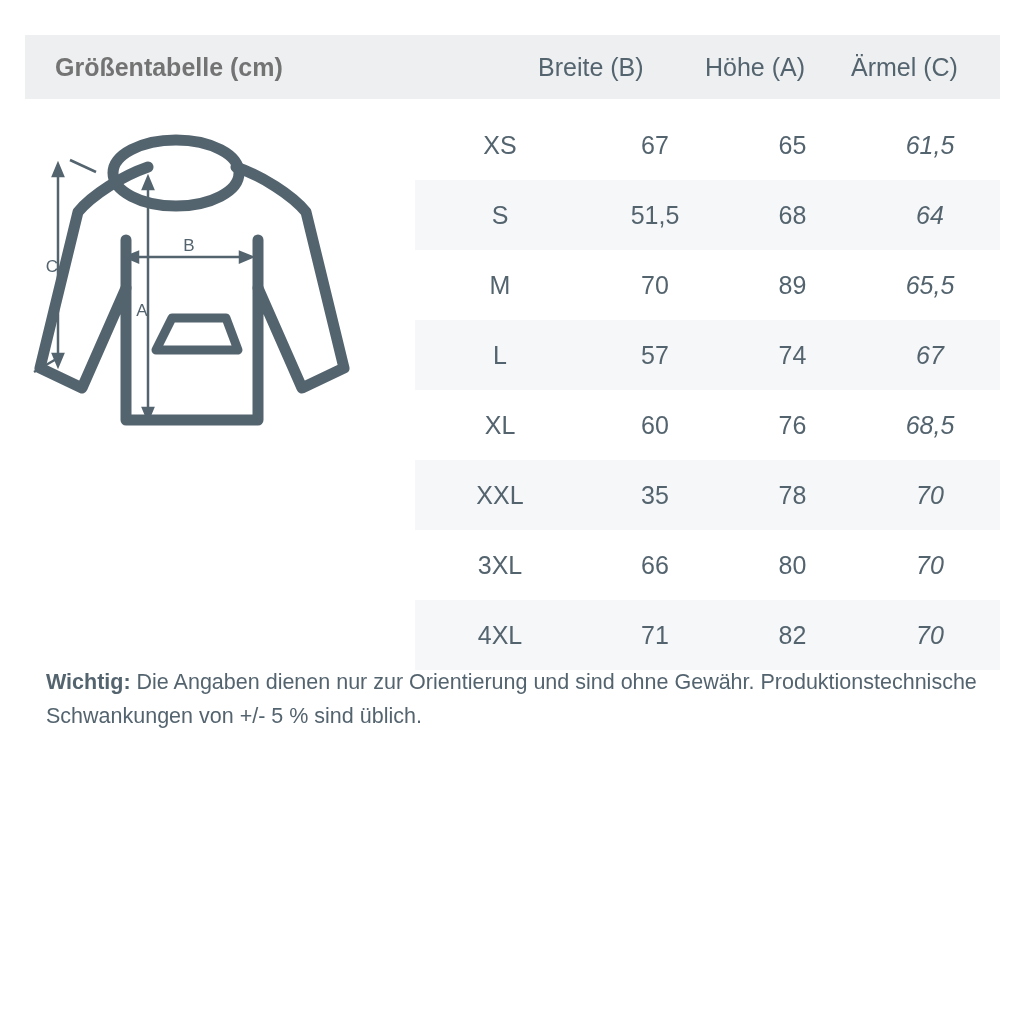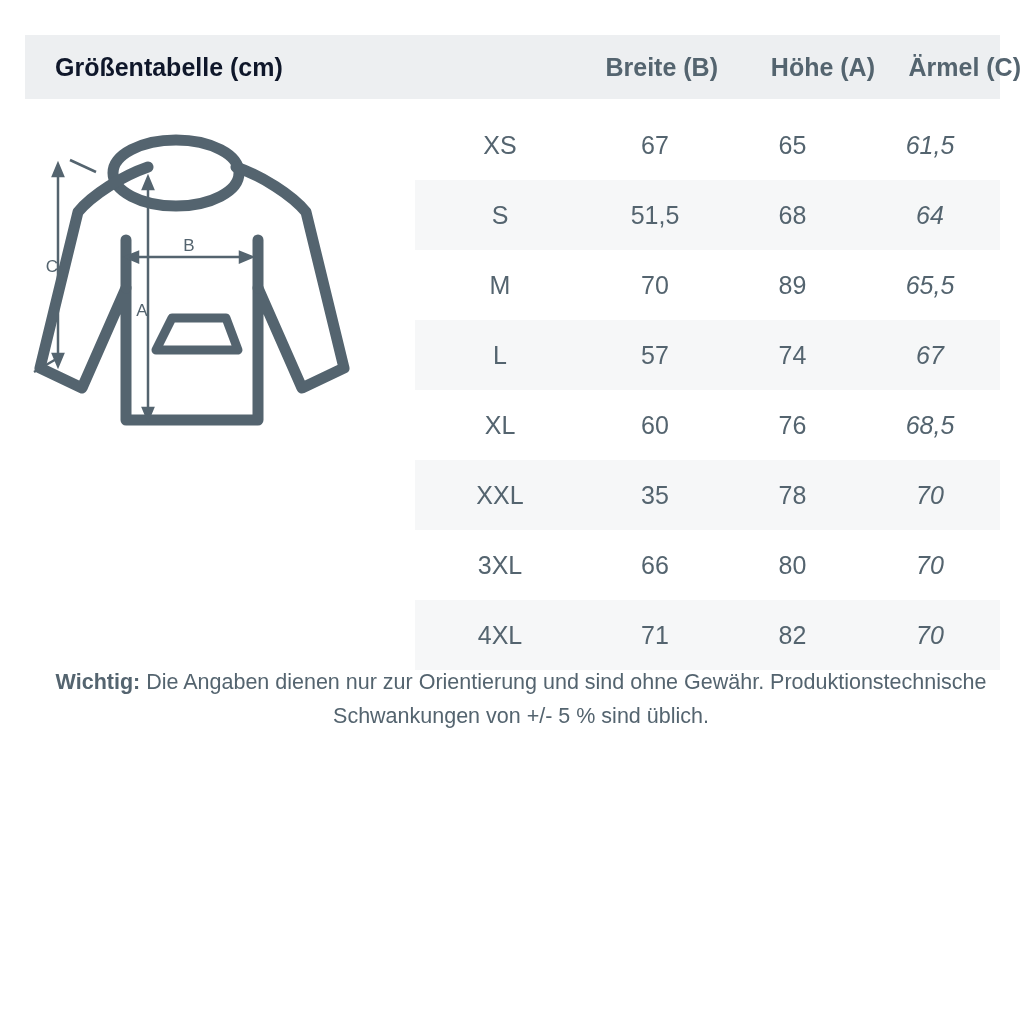--- a/index.html
+++ b/index.html
@@ -31,29 +31,29 @@
     height: 64px;
     background: #edeff1;
     display: flex;
     align-items: center;
   }
   .header-title {
     position: absolute;
     left: 30px;
     font-size: 25px;
     font-weight: bold;
-    color: #0f172a;
+    color: #737373;
     white-space: nowrap;
   }
   .header-col {
     position: absolute;
     font-size: 25px;
-    font-weight: bold;
-    color: #54646f;
-    text-align: right;
+    font-weight: normal;
+    color: #54646f;
+    text-align: left;
     white-space: nowrap;
   }
   .header-col.c1 { left: 513px; width: 180px; }
   .header-col.c2 { left: 680px; width: 170px; }
   .header-col.c3 { left: 826px; width: 170px; }
 
   
   .table {
     position: absolute;
     left: 415px;
@@ -92,21 +92,20 @@
 
   
   .footnote {
     position: absolute;
     left: 46px;
     top: 665px;
     width: 950px;
     font-size: 21.5px;
     line-height: 34px;
     color: #54646f;
-    text-align: center;
   }
   .footnote b {
     font-weight: bold;
   }
 </style>
 </head>
 <body>
 
 <div class="page">
 

